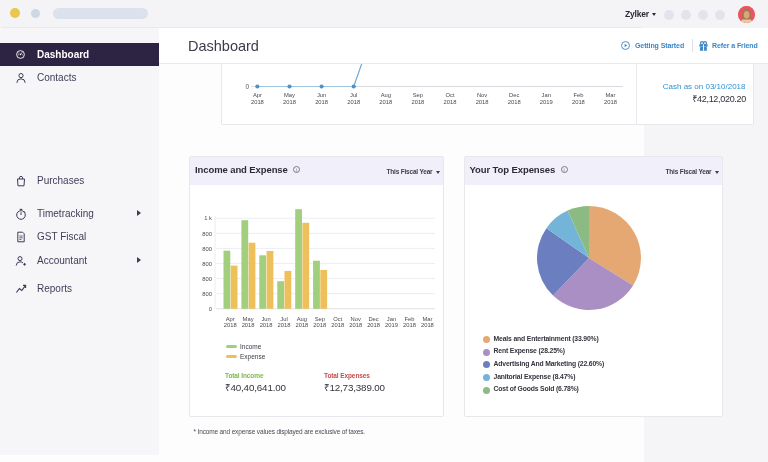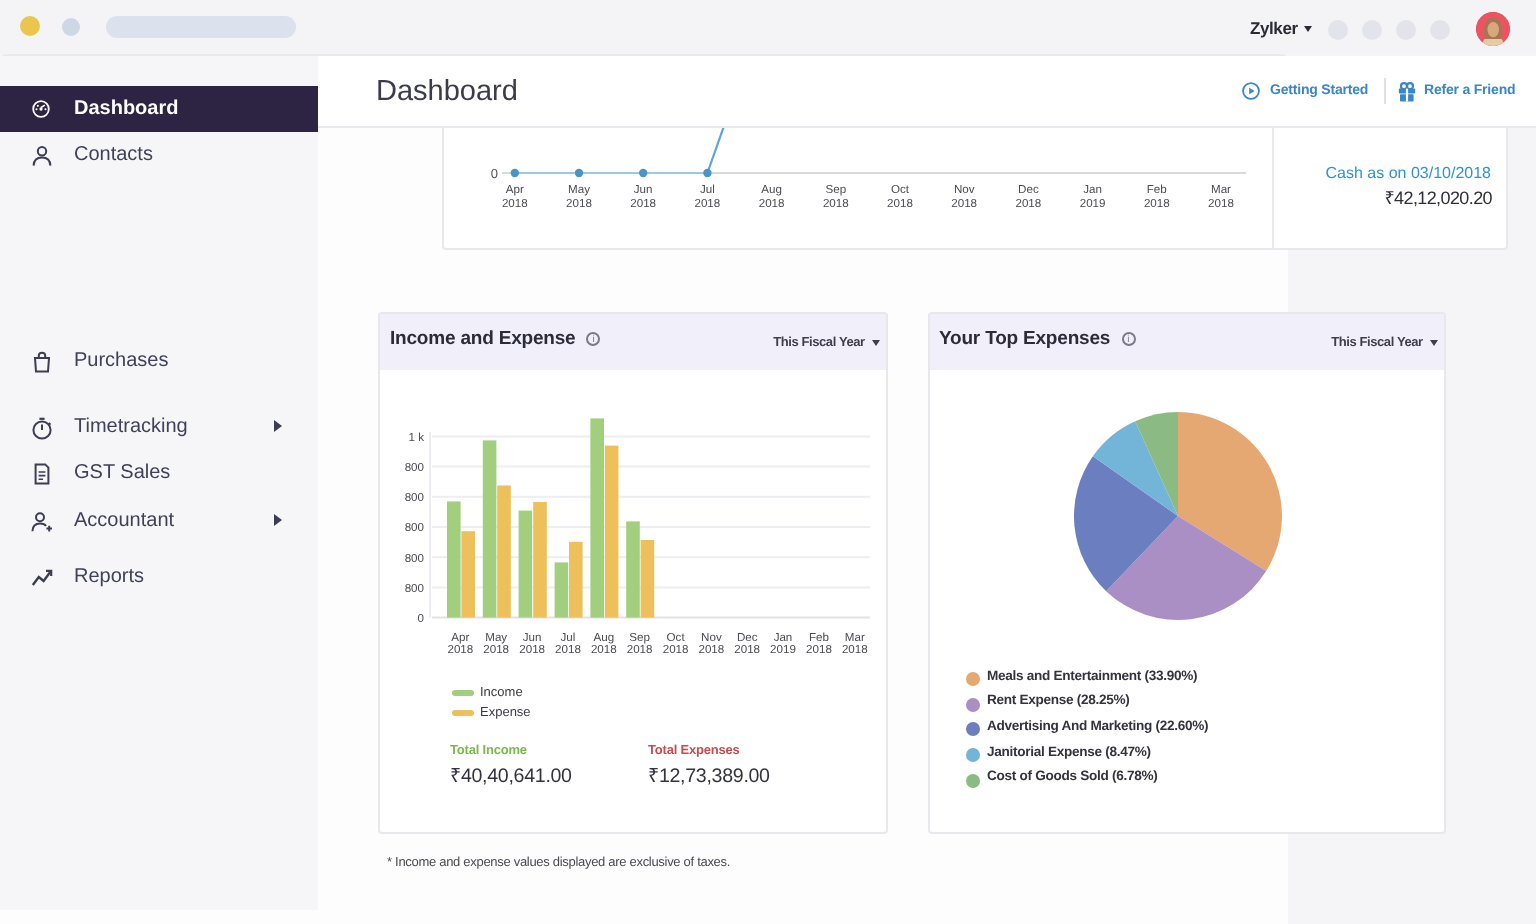--- a/index.html
+++ b/index.html
@@ -125,21 +125,21 @@
           <path d="M2.5 4 L9.5 4 L9 10.8 L3 10.8 Z" fill="none" stroke="#3c3c55" stroke-width="1"></path>
           <path d="M4.4 4 L4.4 2.8 Q4.4 1.4 6 1.4 Q7.6 1.4 7.6 2.8 L7.6 4" fill="none" stroke="#3c3c55" stroke-width="1"></path>
         </svg>
         <span class="tx">Purchases</span>
       </div>
       <div class="mi" style="top:198px">
         <svg class="ic" viewBox="0 0 12 12">
           <path d="M2.8 1.2 L7.6 1.2 L9.2 2.8 L9.2 10.8 L2.8 10.8 Z" fill="none" stroke="#3c3c55" stroke-width="1"></path>
           <path d="M4.3 5 L7.7 5 M4.3 6.8 L7.7 6.8 M4.3 8.6 L6.5 8.6" stroke="#3c3c55" stroke-width="0.8"></path>
         </svg>
-        <span class="tx">GST Sales</span>
+        <span class="tx">GST Fiscal</span>
       </div>
       <div class="mi" style="top:222px">
         <svg class="ic" viewBox="0 0 12 12">
           <circle cx="5" cy="3.6" r="2" fill="none" stroke="#3c3c55" stroke-width="1"></circle>
           <path d="M1.2 10.6 Q1.4 6.8 5 6.8 Q7.2 6.8 8 8" fill="none" stroke="#3c3c55" stroke-width="1"></path>
           <path d="M8.2 9.3 L11 9.3 M9.6 7.9 L9.6 10.7" stroke="#3c3c55" stroke-width="1"></path>
         </svg>
         <span class="tx">Accountant</span>
         <span class="ar"></span>
       </div>

